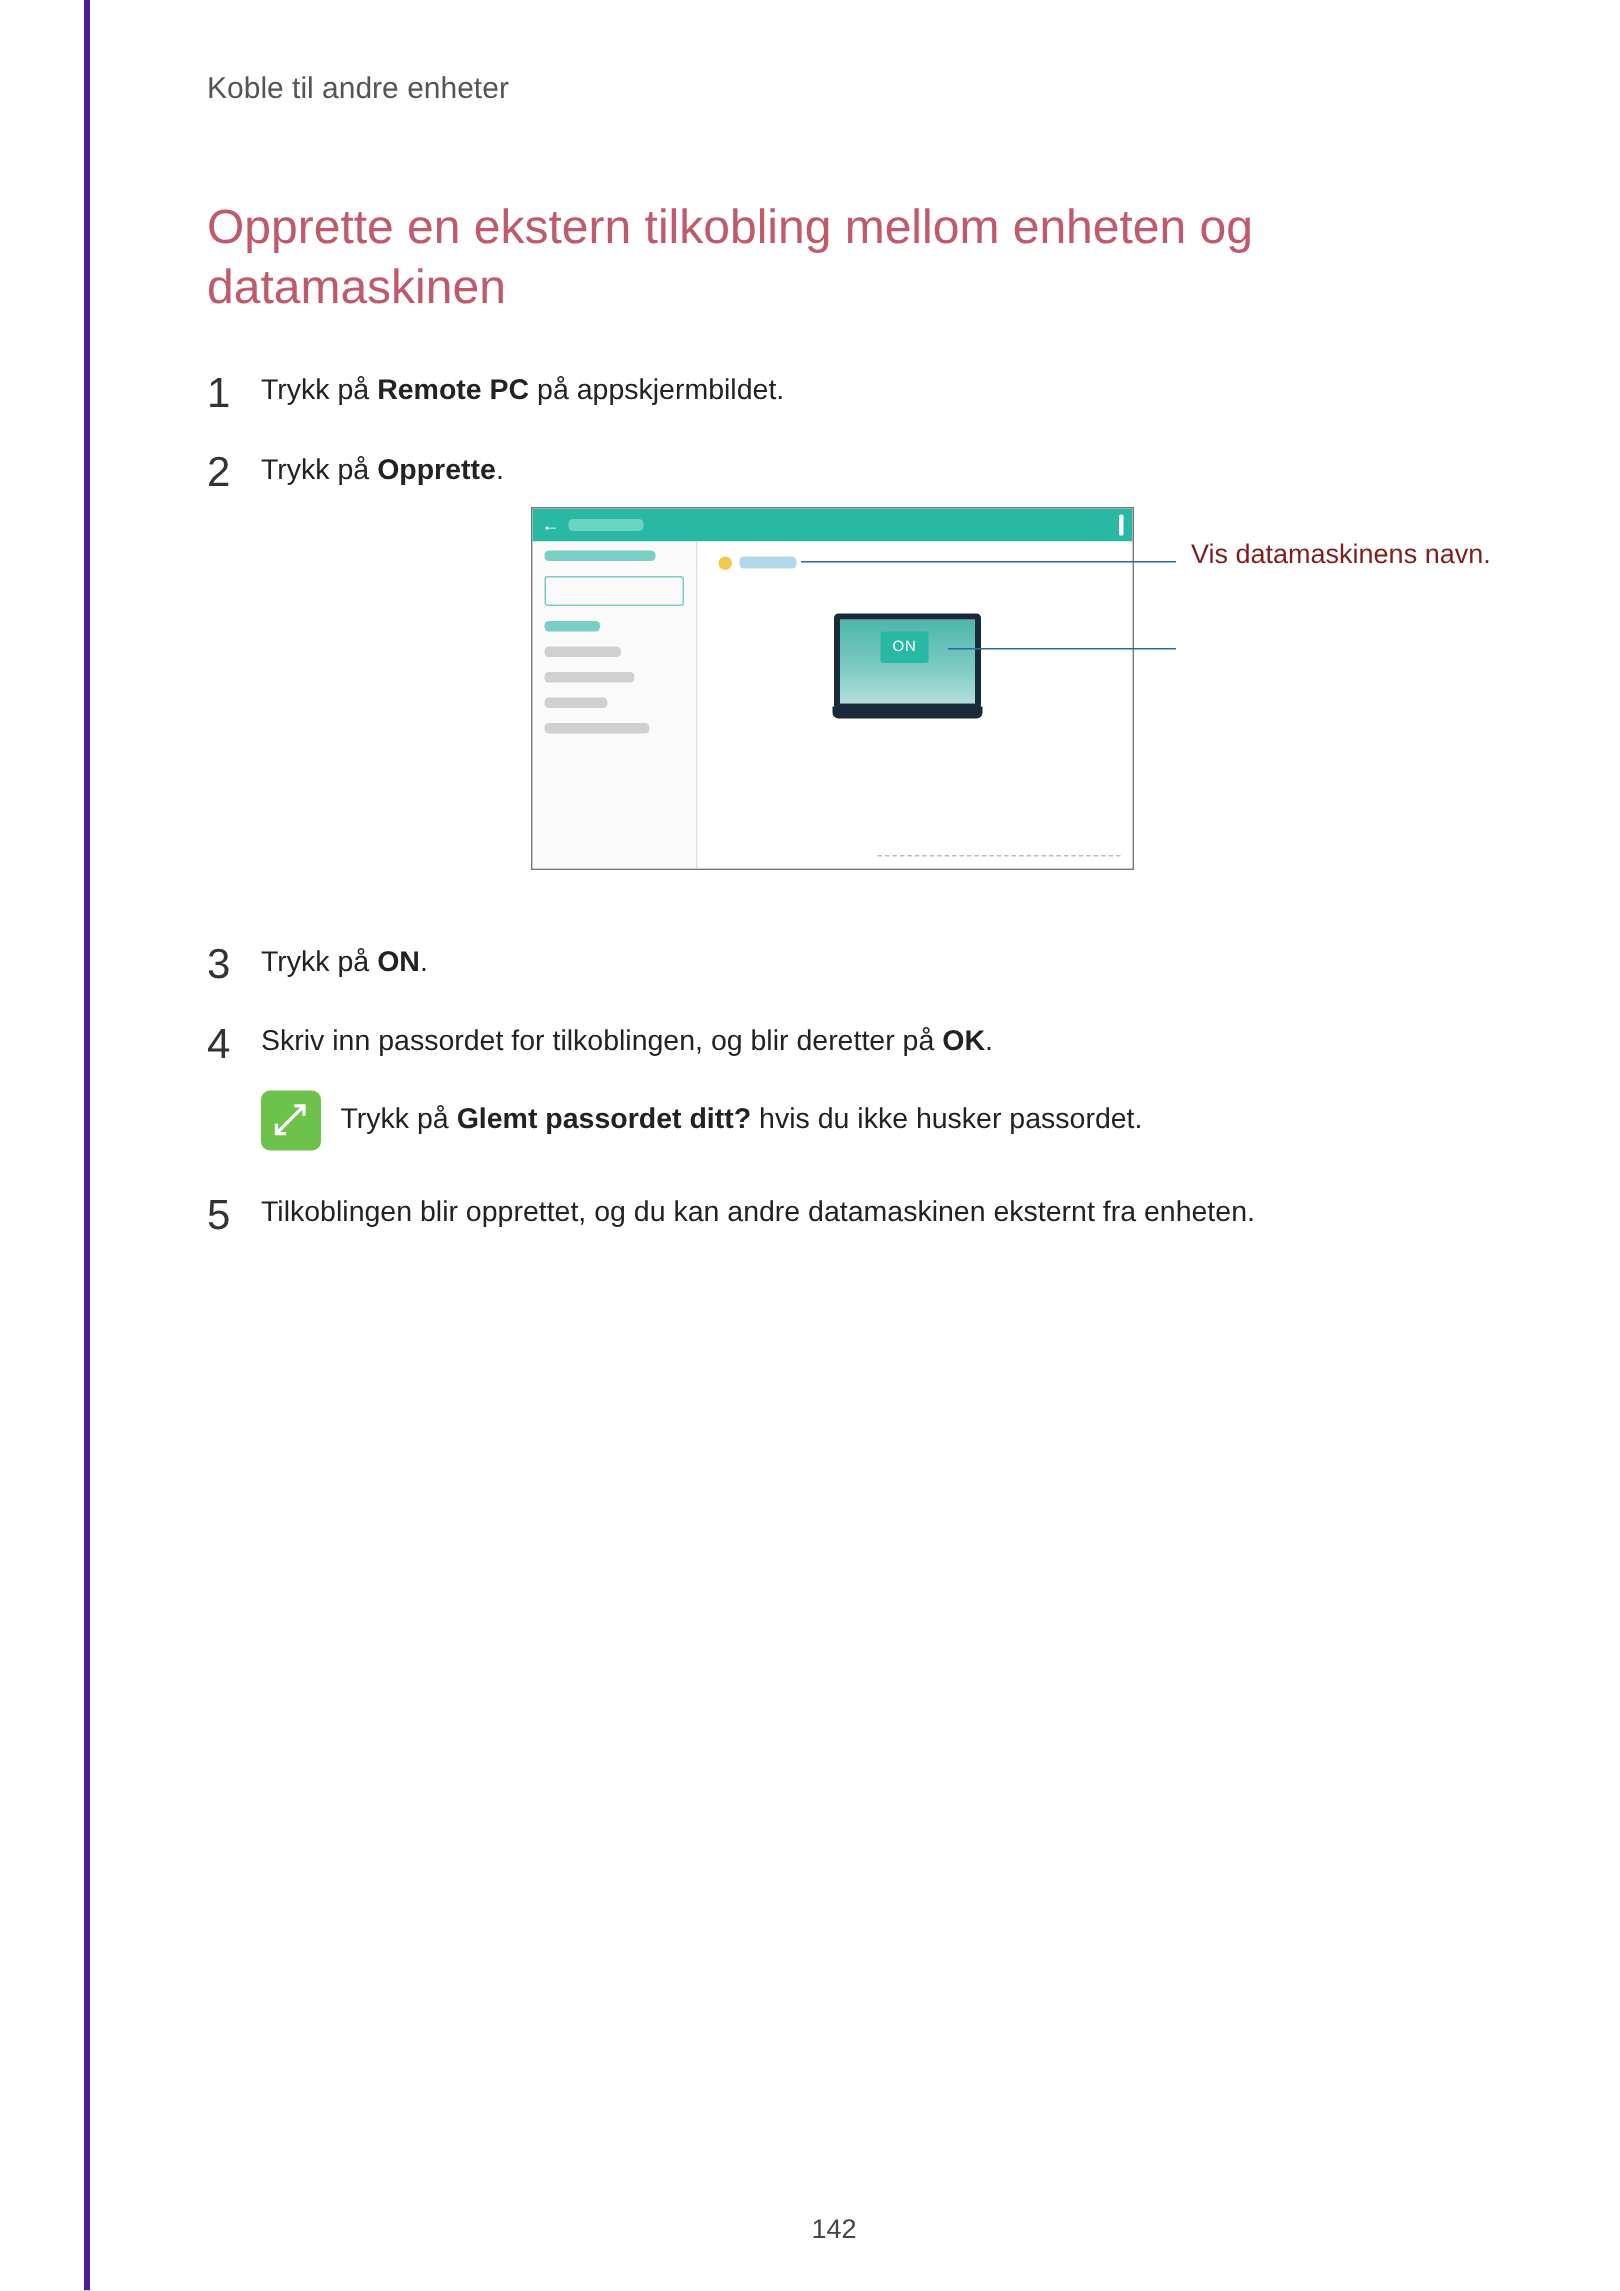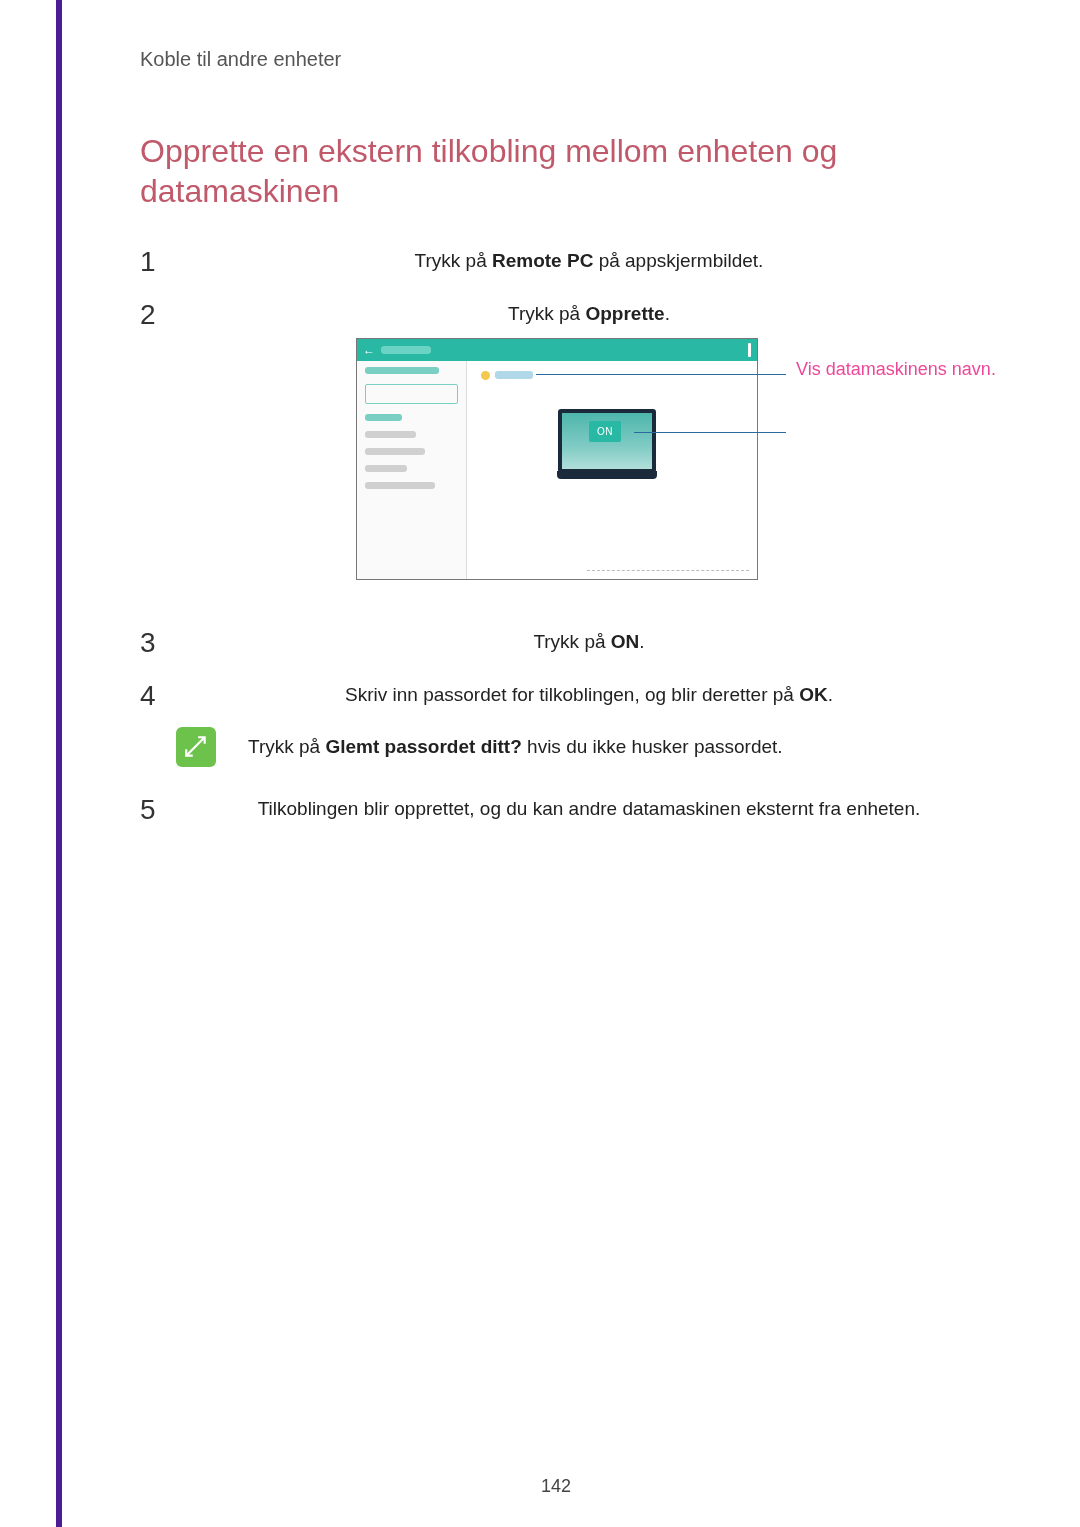--- a/index.html
+++ b/index.html
@@ -7,21 +7,21 @@
     padding: 0;
     background: #fff;
     font-family: "Segoe UI", Arial, Helvetica, sans-serif;
     color: #222;
     width: 1080px;
     height: 1527px;
     position: relative;
   }
   .page {
     padding: 48px 78px 12px 78px;
-    border-left: 6px solid #4c1d95;
+    border-left: 4px solid #4c1d95;
     margin-left: 56px;
     height: 100%;
     box-sizing: border-box;
   }
   .breadcrumb {
     font-size: 20px;
     color: #555;
     margin-bottom: 60px;
   }
   h1.title {
@@ -29,21 +29,20 @@
     font-size: 32px;
     font-weight: 400;
     margin: 0 0 36px 0;
     line-height: 1.25;
   }
   ol.steps {
     list-style: none;
     margin: 0;
     padding: 0;
     counter-reset: step;
-    text-align: center;
   }
   ol.steps > li {
     counter-increment: step;
     position: relative;
     padding-left: 36px;
     font-size: 19px;
     line-height: 1.5;
     margin-bottom: 24px;
   }
   ol.steps > li::before {
@@ -181,34 +180,34 @@
     left: 120px;
     bottom: 8px;
     right: 8px;
     border-top: 1px dashed #bbb;
   }
 
   
   .callout {
     position: absolute;
     font-size: 18px;
-    color: #ec4899;
+    color: #7f1d1d;
     line-height: 1.3;
   }
   .callout-line {
     position: absolute;
     border-top: 1px solid #2a6a9e;
     height: 0;
   }
 
   
   .note {
     display: flex;
     align-items: flex-start;
-    gap: 32px;
+    gap: 13px;
     margin: 18px 0 28px 0;
   }
   .note-icon {
     width: 40px;
     height: 40px;
     background: #6cc24a;
     border-radius: 6px;
     display: flex;
     align-items: center;
     justify-content: center;

